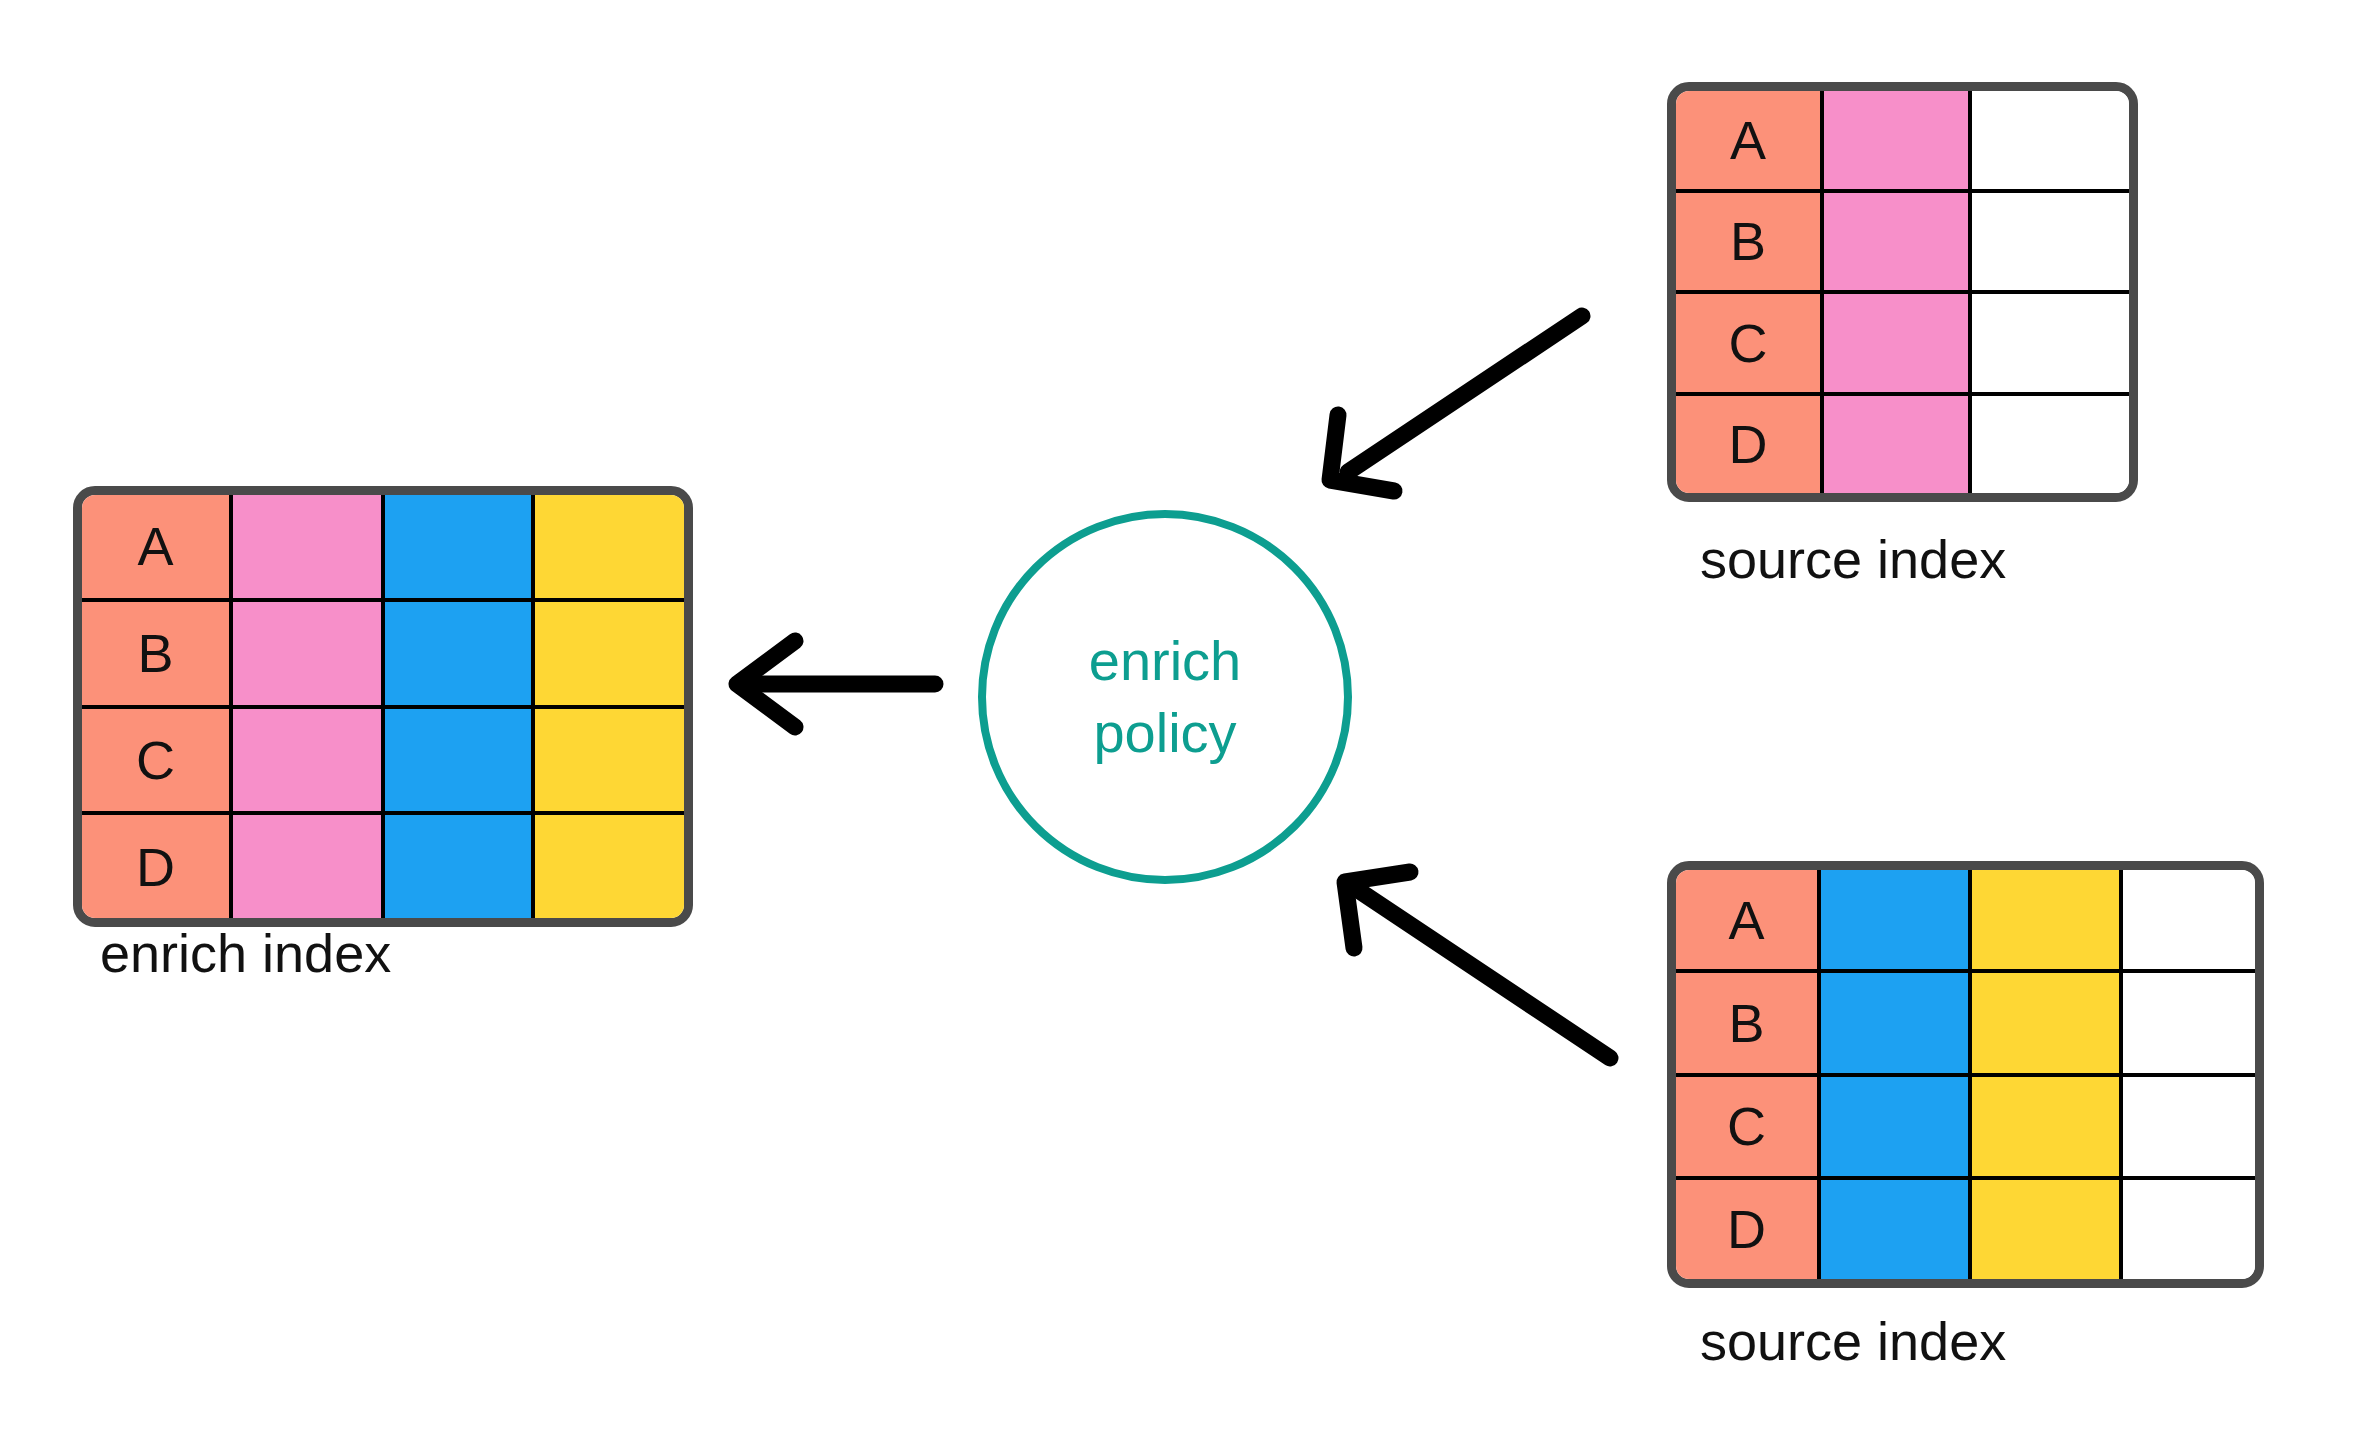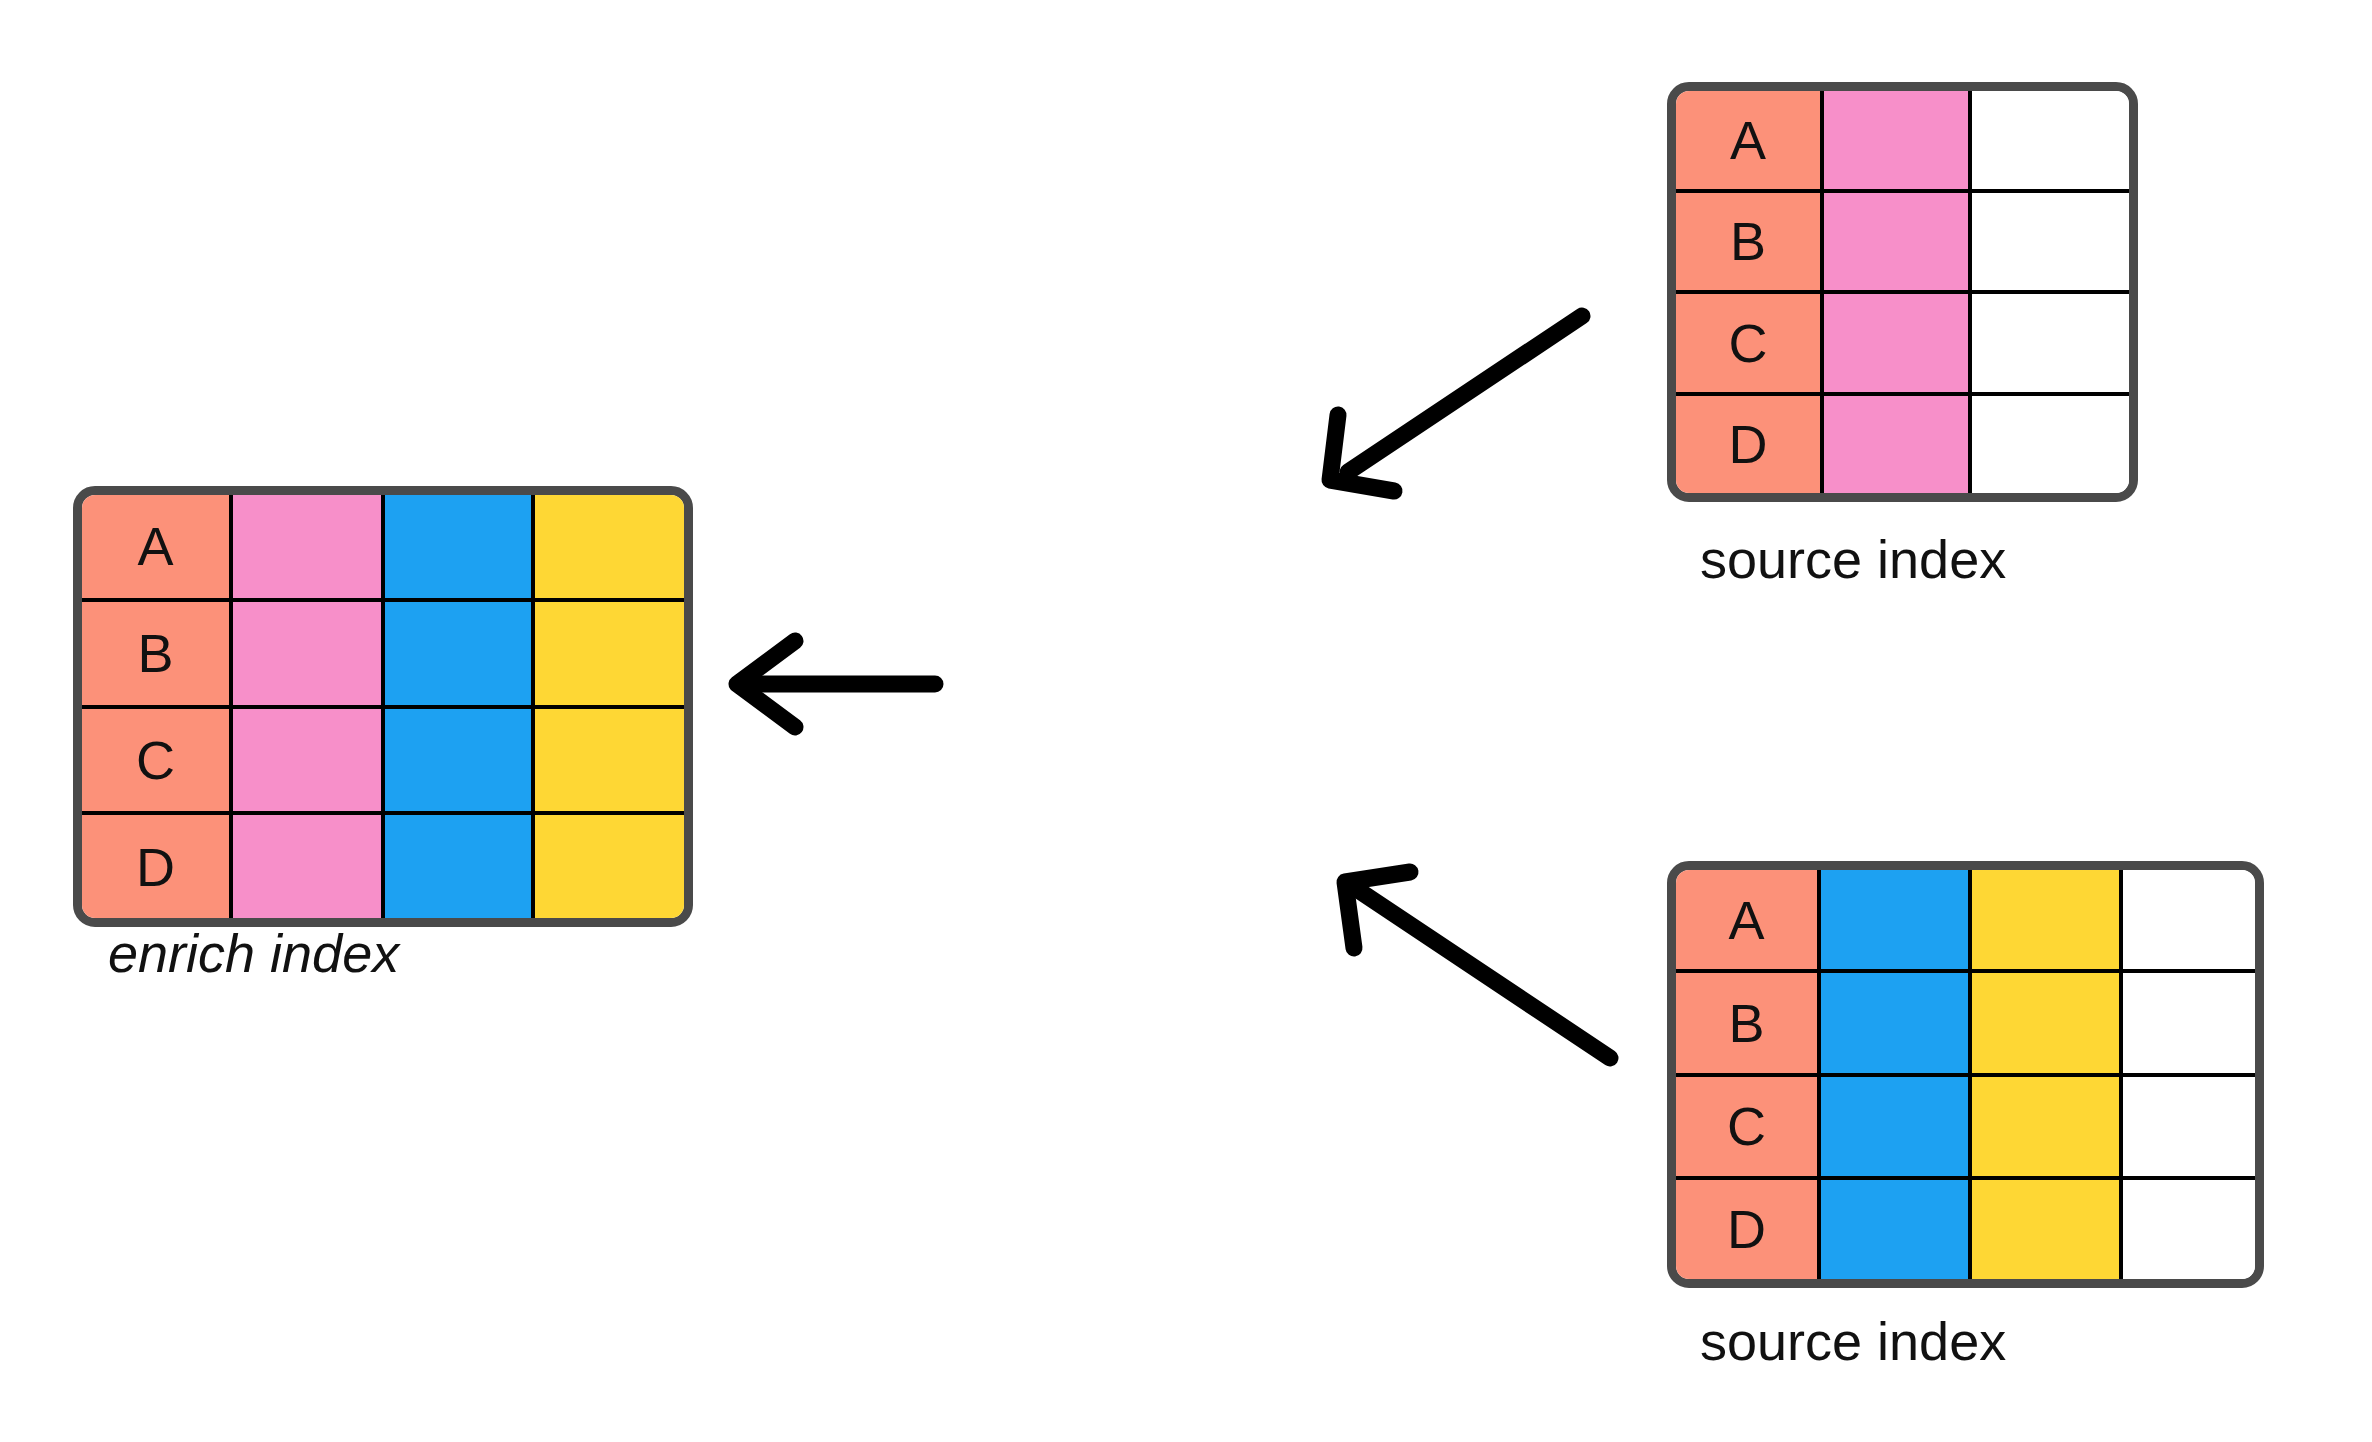--- a/index.html
+++ b/index.html
@@ -120,21 +120,21 @@
     </div>
 
     <div class="table-row">
       <div class="cell" style="width:151px; background:#FC9179;">D</div>
       <div class="cell" style="width:152px; background:#F78FC9;"></div>
       <div class="cell" style="width:150px; background:#1DA1F2;"></div>
       <div class="cell" style="width:149px; background:#FED734;"></div>
     </div>
   </div>
 
-  <div class="caption" style="left:108px; top:924px;font-style:italic;">enrich index</div>
+  <div class="caption" style="left:100px; top:924px;">enrich index</div>
 
   <div class="index-table" id="source-index-top-table" style="left:1667px; top:82px; width:471px; height:420px;">
 
     <div class="table-row">
       <div class="cell" style="width:148px; background:#FC9179;">A</div>
       <div class="cell" style="width:148px; background:#F78FC9;"></div>
       <div class="cell" style="width:159px; background:#FFFFFF;"></div>
     </div>
 
     <div class="table-row">
@@ -184,20 +184,24 @@
     <div class="table-row">
       <div class="cell" style="width:145px; background:#FC9179;">D</div>
       <div class="cell" style="width:151px; background:#1DA1F2;"></div>
       <div class="cell" style="width:151px; background:#FED734;"></div>
       <div class="cell" style="width:132px; background:#FFFFFF;"></div>
     </div>
   </div>
 
   <div class="caption" style="left:1700px; top:1312px;">source index</div>
 
+  <div id="policy-circle" style="left:978px; top:510px; width:374px; height:374px;">
+    <div>enrich</div>
+    <div>policy</div>
+  </div>
 
   <svg class="arrow-layer" viewBox="0 0 2372 1442">
 
     <g>
       <line x1="1582" y1="316" x2="1348" y2="472" stroke="#000000" stroke-width="17" stroke-linecap="round"></line>
       <polyline points="1338,415 1330,480 1394,491" fill="none" stroke="#000000" stroke-width="17" stroke-linecap="round" stroke-linejoin="round"></polyline>
     </g>
 
     <g>
       <line x1="1610" y1="1058" x2="1355" y2="888" stroke="#000000" stroke-width="17" stroke-linecap="round"></line>

